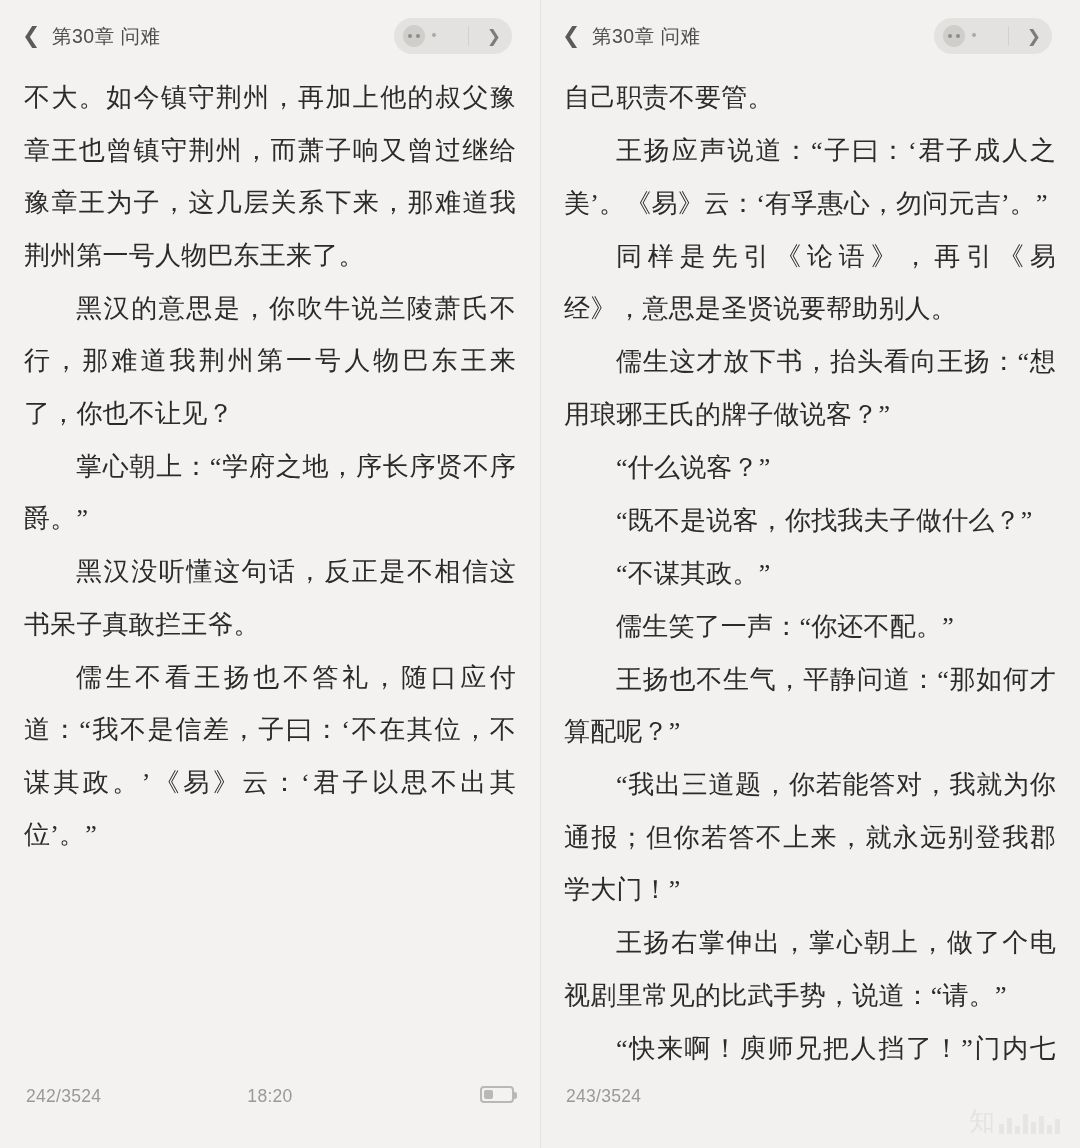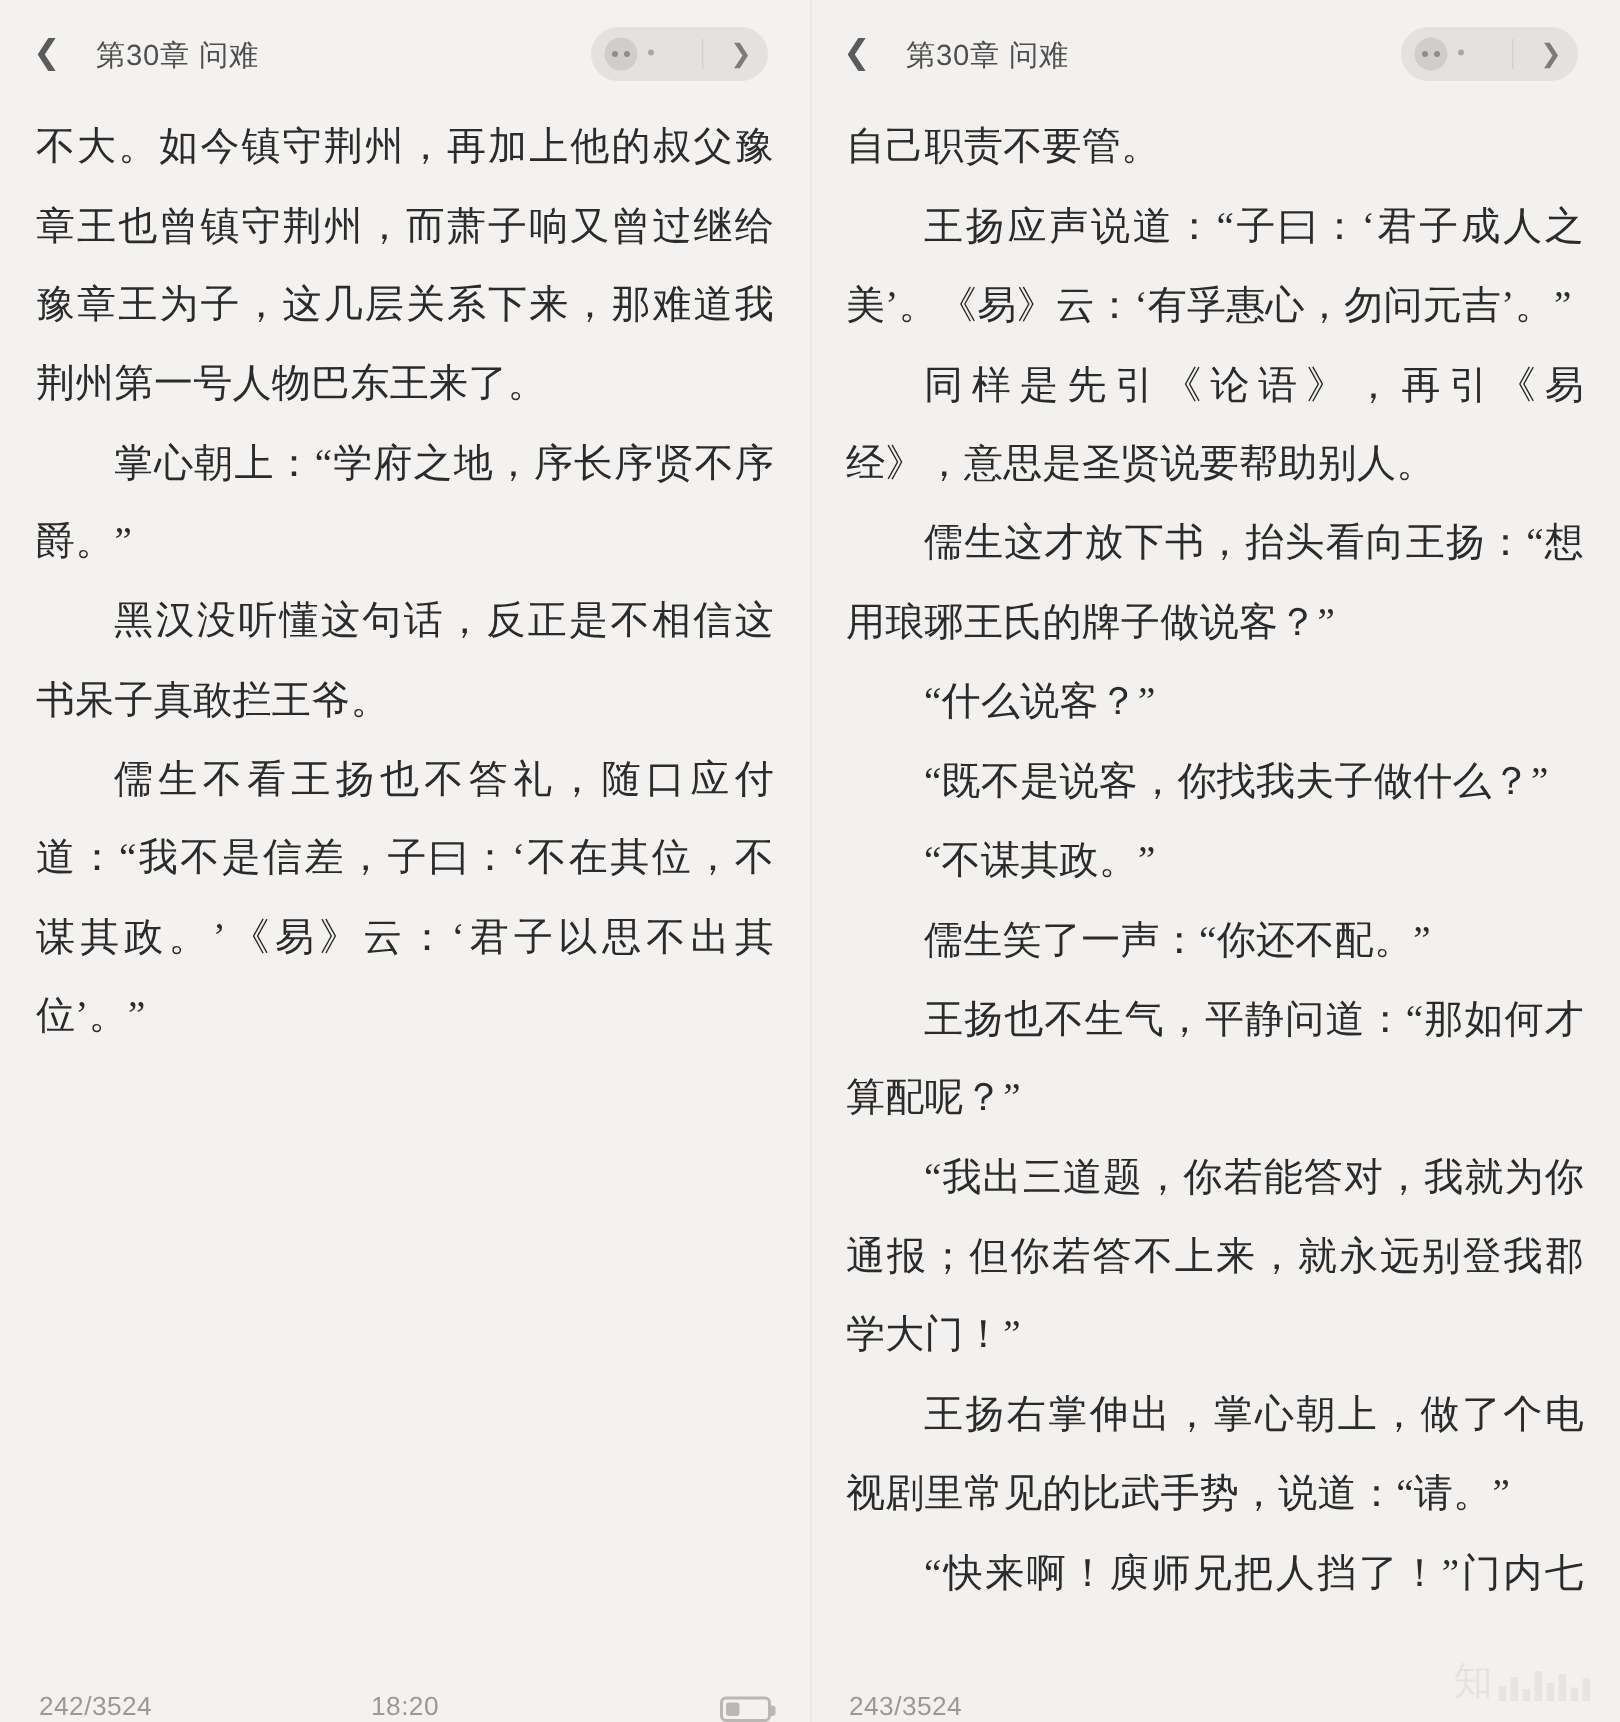--- a/index.html
+++ b/index.html
@@ -37,21 +37,21 @@
     font-size: 22px;
     color: #5b5b5b;
     line-height: 1;
     width: 20px;
     text-align: left;
     font-family: "DejaVu Sans", sans-serif;
   }
   .chap {
     font-size: 19.5px;
     color: #4e4e4e;
-    margin-left: 22px;
+    margin-left: 10px;
     letter-spacing: 0.5px;
     white-space: nowrap;
   }
   .pill {
     position: absolute;
     right: 28px;
     top: 18px;
     width: 118px;
     height: 36px;
     border-radius: 18px;
@@ -115,21 +115,21 @@
     text-align: justify;
     letter-spacing: 0.2px;
   }
   .indent { text-indent: 52px; }
 
   
   .ftr {
     flex: 0 0 62px;
     height: 62px;
     display: flex;
-    align-items: flex-end;
+    align-items: flex-start;
     padding: 0 26px;
     position: relative;
     font-size: 17.5px;
     color: #9a9997;
   }
   .ftr .prog { letter-spacing: 0.3px; }
   .ftr .time {
     position: absolute;
     left: 50%;
     transform: translateX(-50%);
@@ -207,20 +207,21 @@
       <div class="pill">
         <span class="dots"></span>
         <span class="dot-mid"></span>
         <span class="divider"></span>
         <span class="chev">❯</span>
       </div>
     </div>
 
     <div class="content">
       <p class="para">不大。如今镇守荆州，再加上他的叔父豫章王也曾镇守荆州，而萧子响又曾过继给豫章王为子，这几层关系下来，那难道我荆州第一号人物巴东王来了。</p>
+      <p class="para indent">黑汉的意思是，你吹牛说兰陵萧氏不行，那难道我荆州第一号人物巴东王来了，你也不让见？</p>
       <p class="para indent">掌心朝上：“学府之地，序长序贤不序爵。”</p>
       <p class="para indent">黑汉没听懂这句话，反正是不相信这书呆子真敢拦王爷。</p>
       <p class="para indent">儒生不看王扬也不答礼，随口应付道：“我不是信差，子曰：‘不在其位，不谋其政。’《易》云：‘君子以思不出其位’。”</p>
 
     </div>
 
     <div class="ftr">
       <span class="prog">242/3524</span>
       <span class="time">18:20</span>
       <span class="batt">

